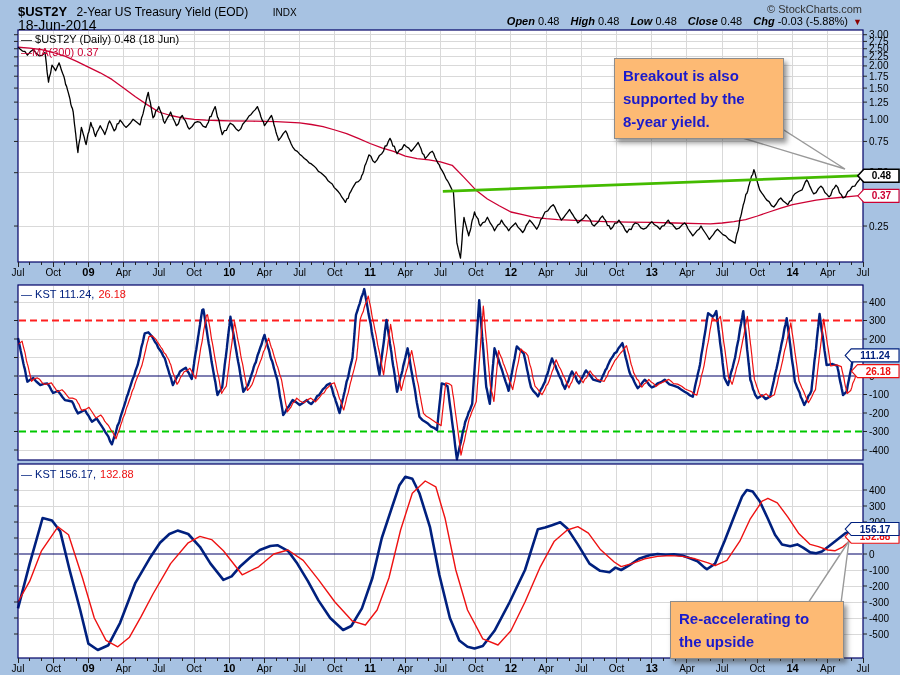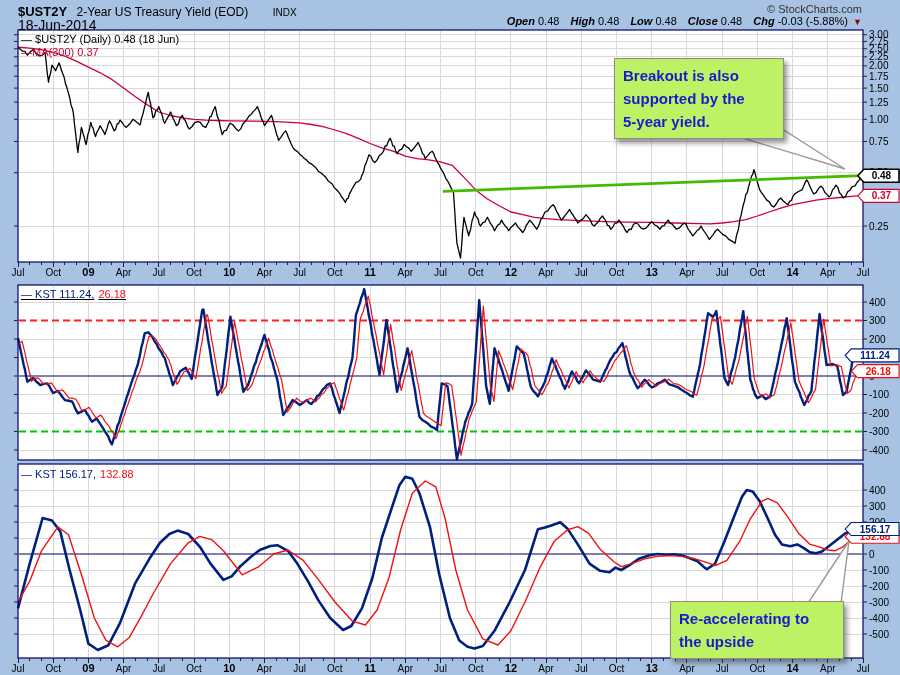--- a/index.html
+++ b/index.html
@@ -14,21 +14,21 @@
   .hdr-date{position:absolute;left:18px;top:17px;font-size:14px;color:#000;}
   .hdr-quote{position:absolute;right:38px;top:15px;font-size:11px;color:#000;white-space:nowrap;}
   .hdr-quote .ql{font-weight:bold;margin-left:8px;font-style:italic;}
   .hdr-quote .qv{margin-left:3px;}
   .hdr-quote .qarrow{color:#8b0000;font-size:9px;margin-left:2px;}
   .legend{position:absolute;font-size:11px;white-space:nowrap;line-height:13px;}
   .lg-black{color:#000;}
   .lg-red{color:#cc0033;}
   .lg-navy{color:#00207e;}
   .lg-sig{color:#ee1111;margin-left:4px;}
-  .ann{position:absolute;background:#bef264;border:1px solid #8c8c8c;
+  .ann{position:absolute;background:#fdba74;border:1px solid #8c8c8c;
     box-shadow:3px 4px 5px rgba(60,60,60,0.55);color:#1a1acc;font-weight:bold;
     font-size:15px;line-height:23px;padding:5px 8px;z-index:5;}
 </style>
 </head>
 <body>
 
 <div id="screen">
 
   <svg id="chart-svg" width="900" height="675">
       <rect x="18" y="30" width="845" height="232" fill="#ffffff"></rect>
@@ -464,32 +464,32 @@
     <span class="ql">Close</span><span class="qv">0.48</span>
     <span class="ql">Chg</span><span class="qv">-0.03 (-5.88%)</span>
     <span class="qarrow">▼</span>
   </div>
 
   <div class="legend" style="left:21px;top:33px;">
     <div class="lg-black">— $UST2Y (Daily) 0.48 (18 Jun)</div>
     <div class="lg-red">—MA(300) 0.37</div>
   </div>
 
-  <div class="legend" style="left:21px;top:288px;text-decoration:underline;">
+  <div class="legend" style="left:21px;top:288px;">
     <span class="lg-navy">— KST 111.24,</span><span class="lg-sig">26.18</span>
   </div>
 
   <div class="legend" style="left:21px;top:468px;">
     <span class="lg-navy">— KST 156.17,</span><span class="lg-sig">132.88</span>
   </div>
 
   <div class="ann" style="left:614px;top:58px;width:152px;">
     <div>Breakout is also</div>
     <div>supported by the</div>
-    <div>5-year yield.</div>
+    <div>8-year yield.</div>
   </div>
 
   <div class="ann" style="left:670px;top:601px;width:156px;">
     <div>Re-accelerating to</div>
     <div>the upside</div>
   </div>
 
 </div>
 
 </body></html>

